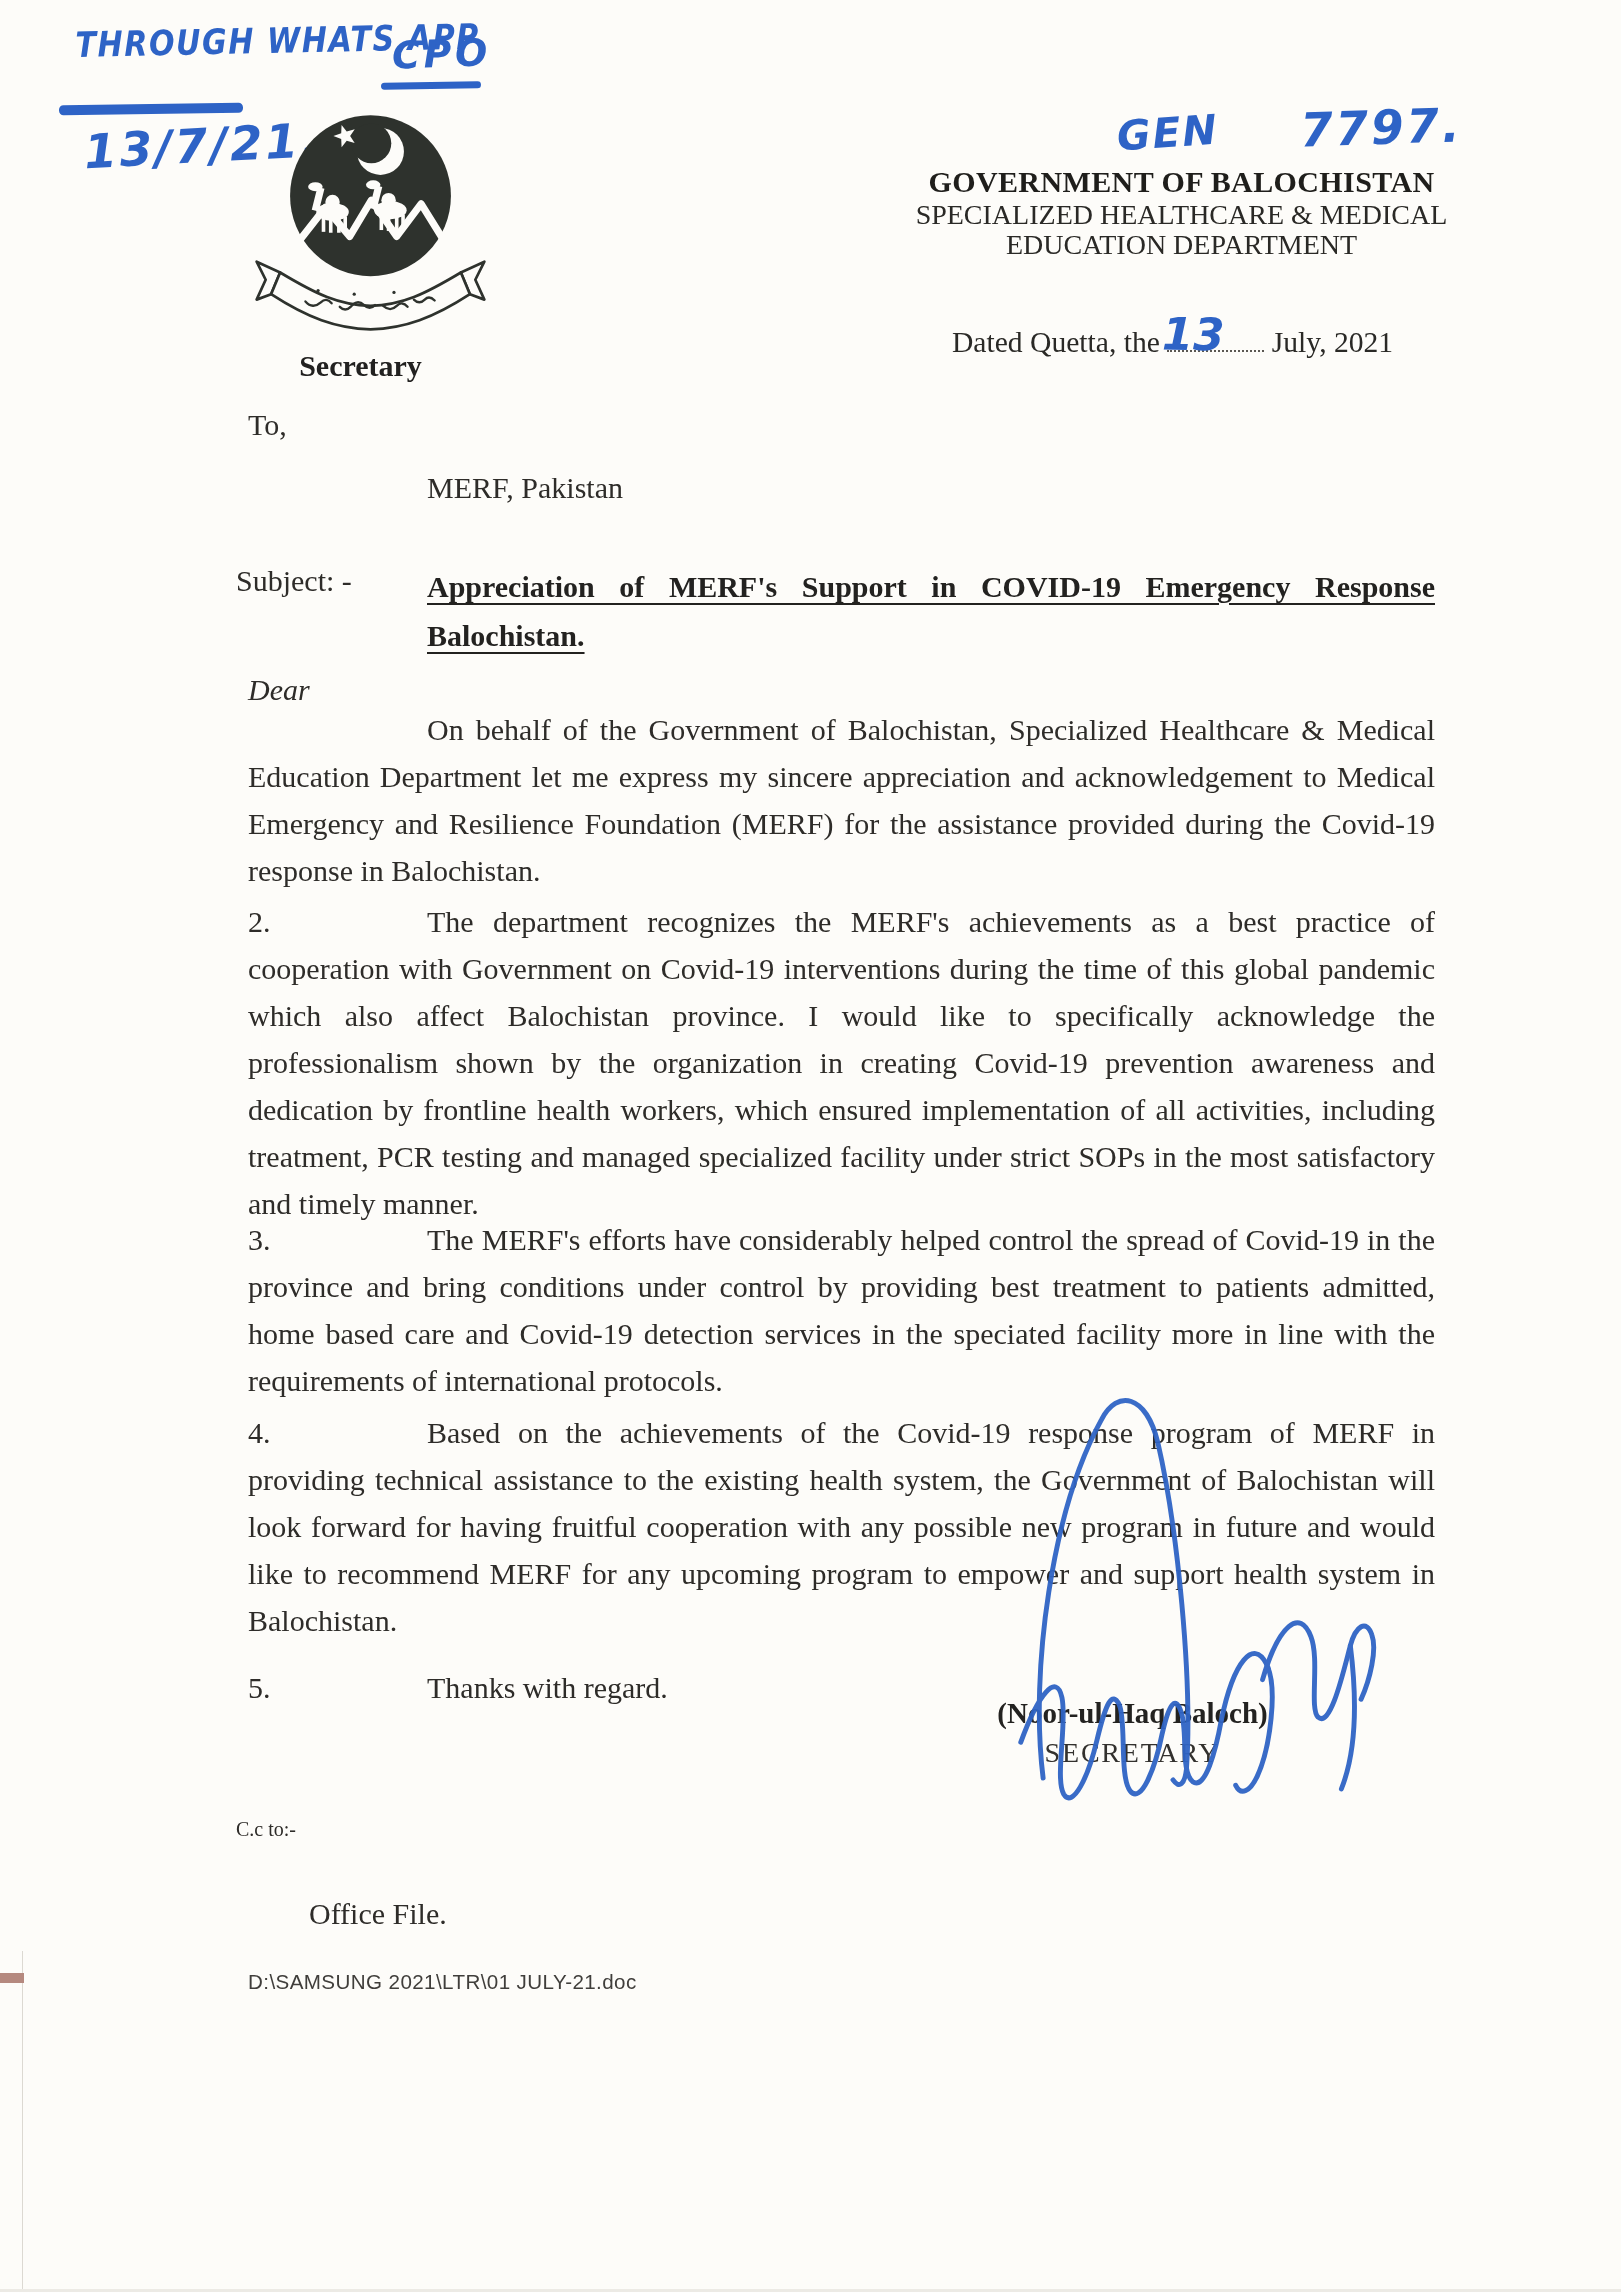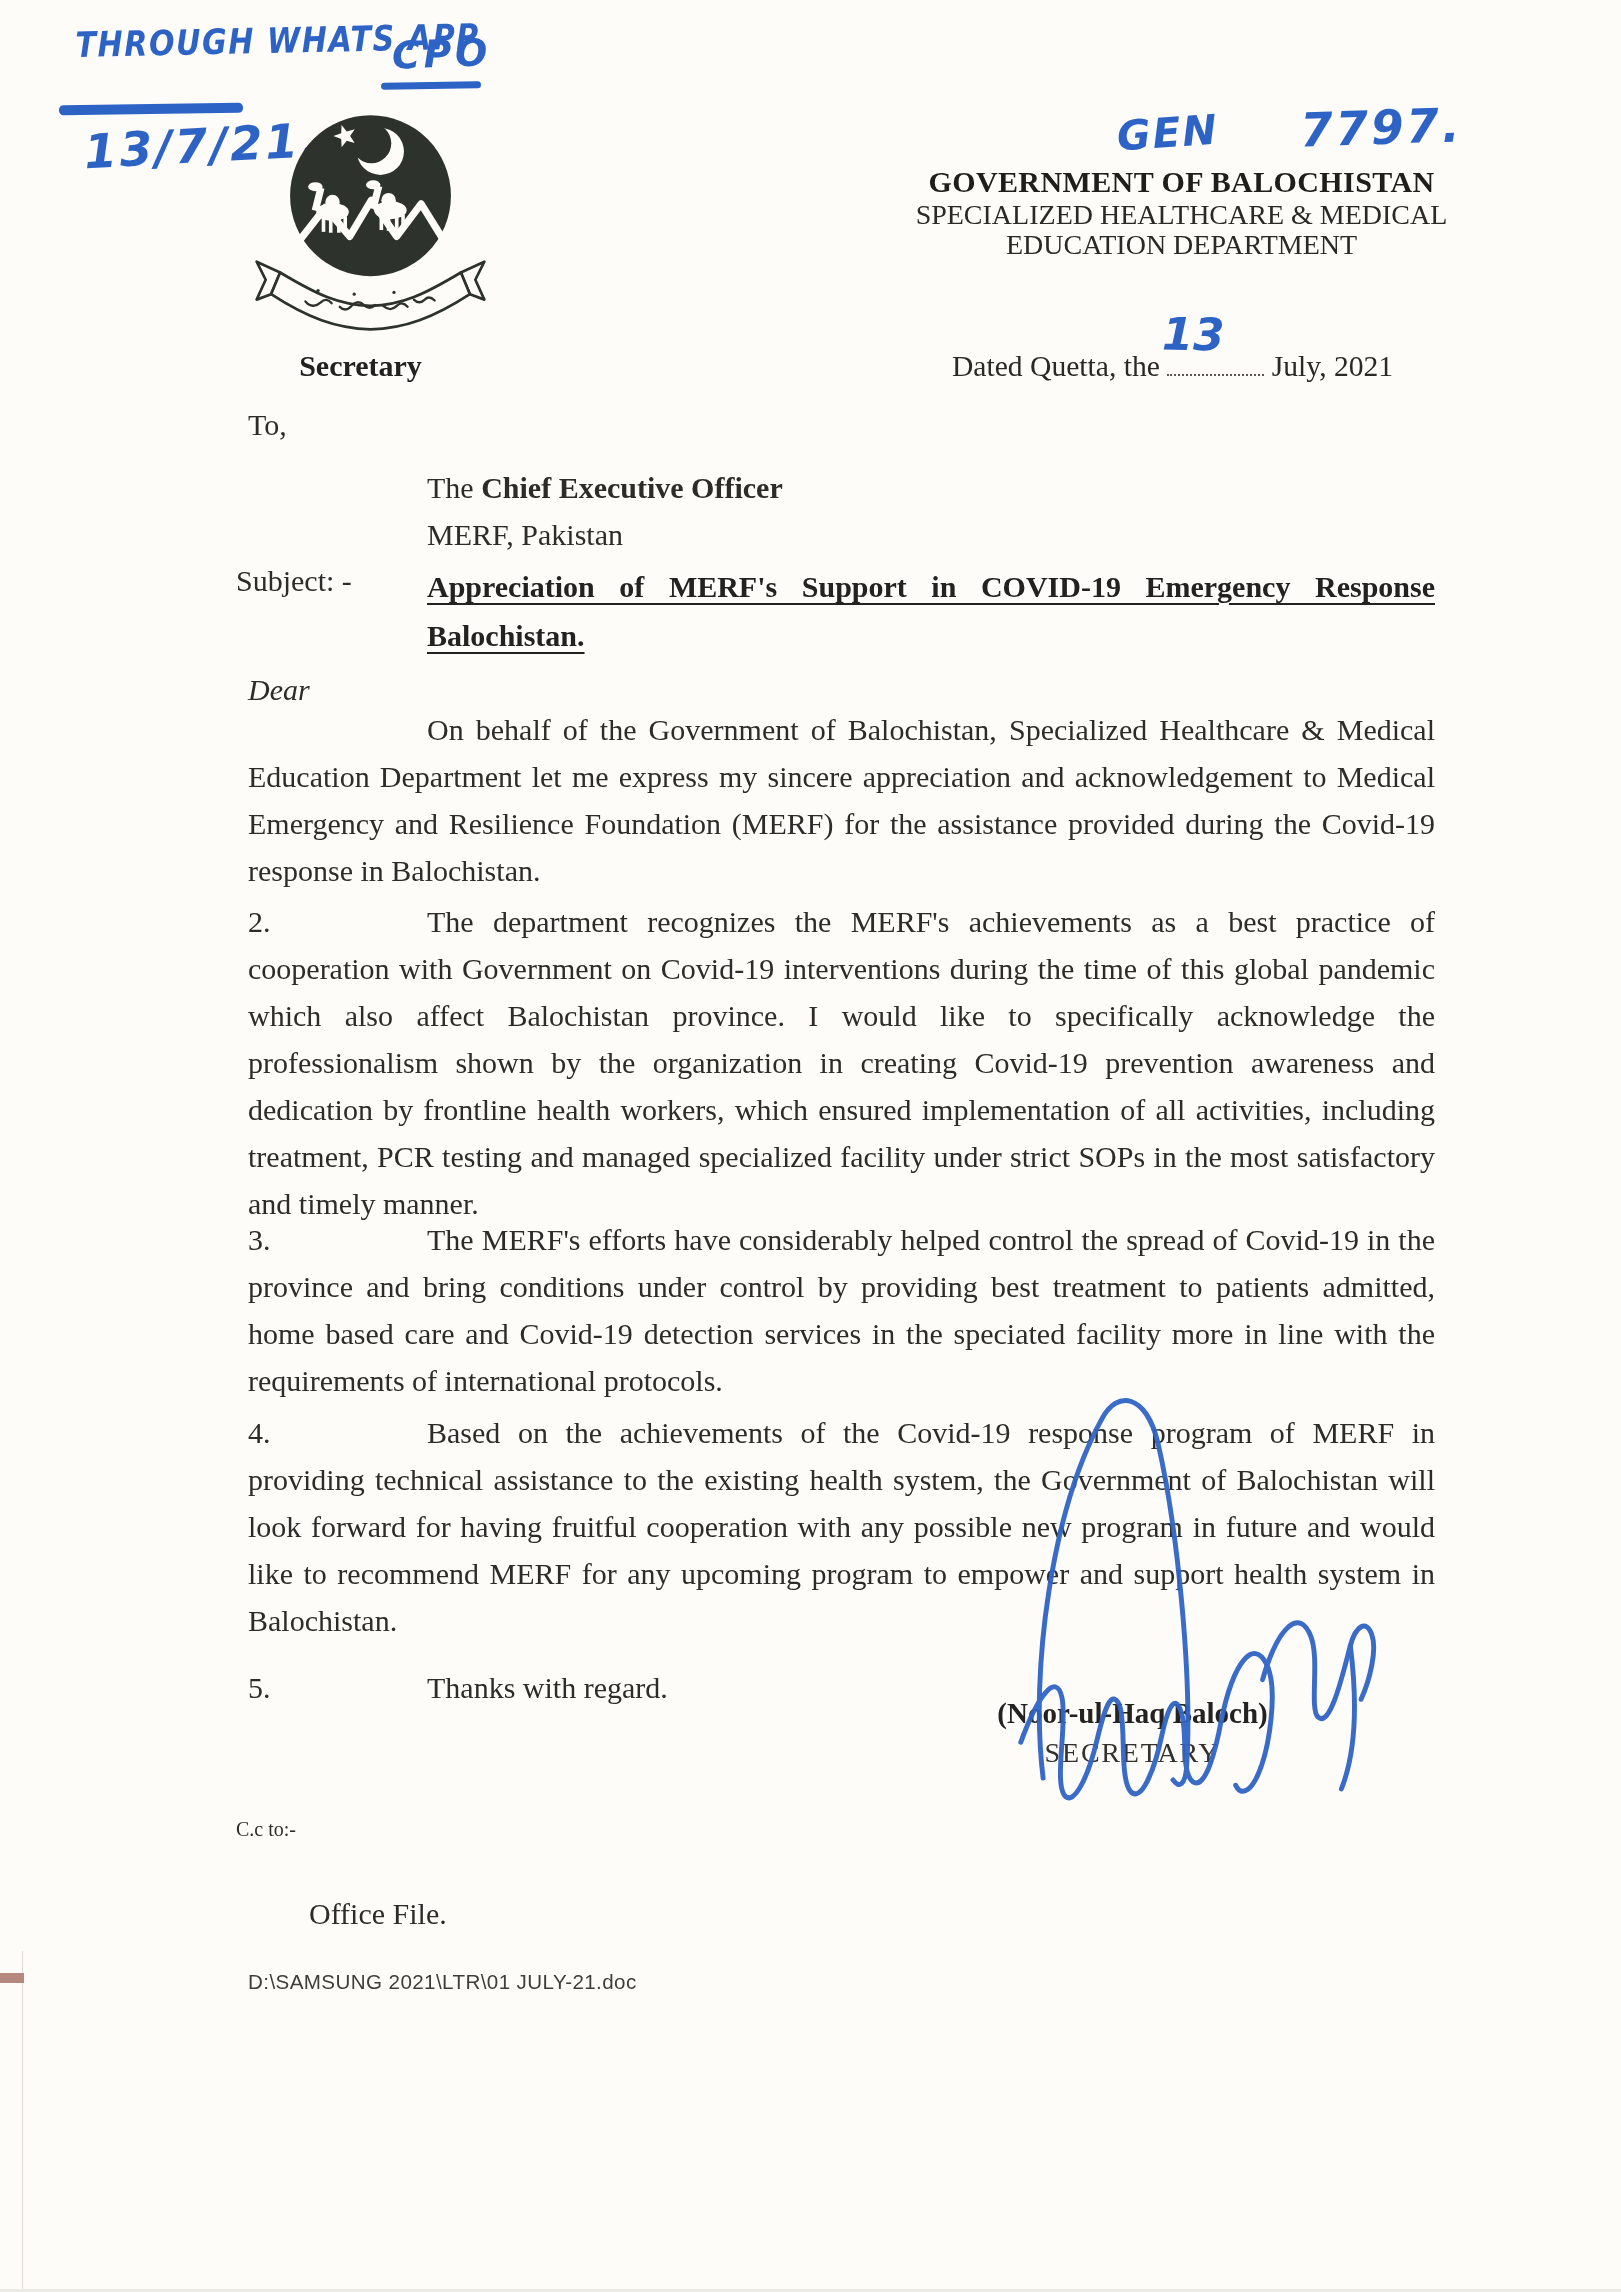--- a/index.html
+++ b/index.html
@@ -21,21 +21,21 @@
   .routing-date{position:absolute;left:84px;top:118px;font-size:47px;letter-spacing:2.7px;transform:rotate(-3deg);}
   .ref-gen{position:absolute;left:1117px;top:109px;font-size:41px;transform:rotate(-4deg);letter-spacing:1.8px;}
   .ref-serial{position:absolute;left:1300px;top:100px;font-size:47px;transform:rotate(-2deg);letter-spacing:2.7px;}
   .date-day{position:absolute;left:1162px;top:308px;font-size:45px;transform:rotate(1deg);}
   
   .ref-line{position:absolute;left:946px;top:125px;font-size:29.6px;white-space:nowrap;color:#2a2926;}
   .dotline{display:inline-block;border-bottom:2.7px dotted #5a5752;vertical-align:baseline;}
   .govt-line{position:absolute;left:913px;top:165px;width:537px;text-align:center;font-size:30px;font-weight:bold;letter-spacing:0.4px;color:#1f1e1b;}
   .dept-line1{position:absolute;left:913px;top:199px;width:537px;text-align:center;font-size:28px;color:#2a2926;}
   .dept-line2{position:absolute;left:913px;top:229px;width:537px;text-align:center;font-size:28px;color:#2a2926;}
-  .dated-line{position:absolute;left:952px;top:326px;font-size:29.6px;white-space:nowrap;color:#2a2926;margin-top:24px;}
+  .dated-line{position:absolute;left:952px;top:326px;font-size:29.6px;white-space:nowrap;color:#2a2926;}
   .secretary-label{position:absolute;left:244px;top:349px;width:233px;text-align:center;font-size:30px;font-weight:bold;color:#222120;}
   
   .to-label{position:absolute;left:248px;top:408px;font-size:30px;}
   .addr{position:absolute;left:427px;top:464px;font-size:30px;line-height:47px;}
   .subject-label{position:absolute;left:236px;top:564px;font-size:30px;}
   .subject-text{position:absolute;left:427px;top:562px;width:1008px;font-size:30px;line-height:49px;font-weight:bold;text-align:justify;text-decoration:underline;text-underline-offset:6.3px;text-decoration-thickness:1.8px;color:#232220;}
   .salutation{position:absolute;left:248px;top:673px;font-size:30px;font-style:italic;text-align:center;}
   .para{position:absolute;left:248px;width:1187px;font-size:30px;line-height:47px;text-align:justify;}
   .para .num{position:absolute;left:0;top:0;text-indent:0;}
   .para .ptext{display:block;text-indent:179px;}
@@ -128,21 +128,20 @@
 
   <div class="dated-line">
     <span>Dated Quetta, the</span>
     <span class="dotline" style="width:97px;"></span>
     <span>July, 2021</span>
   </div>
   <div class="ink date-day">13</div>
 
   <div class="to-label">To,</div>
   <div class="addr">
-    <div><span>The </span><b>Chief Executive Officer</b></div>
     <div>MERF, Pakistan</div>
   </div>
 
   <div class="subject-label">Subject: -</div>
   <div class="subject-text">Appreciation of MERF's Support in COVID-19 Emergency Response Balochistan.</div>
 
   <div class="salutation">Dear</div>
 
   <div class="para p1">
     <span class="ptext">On behalf of the Government of Balochistan, Specialized Healthcare &amp; Medical Education Department let me express my sincere appreciation and acknowledgement to Medical Emergency and Resilience Foundation (MERF) for the assistance provided during the Covid-19 response in Balochistan.</span>

